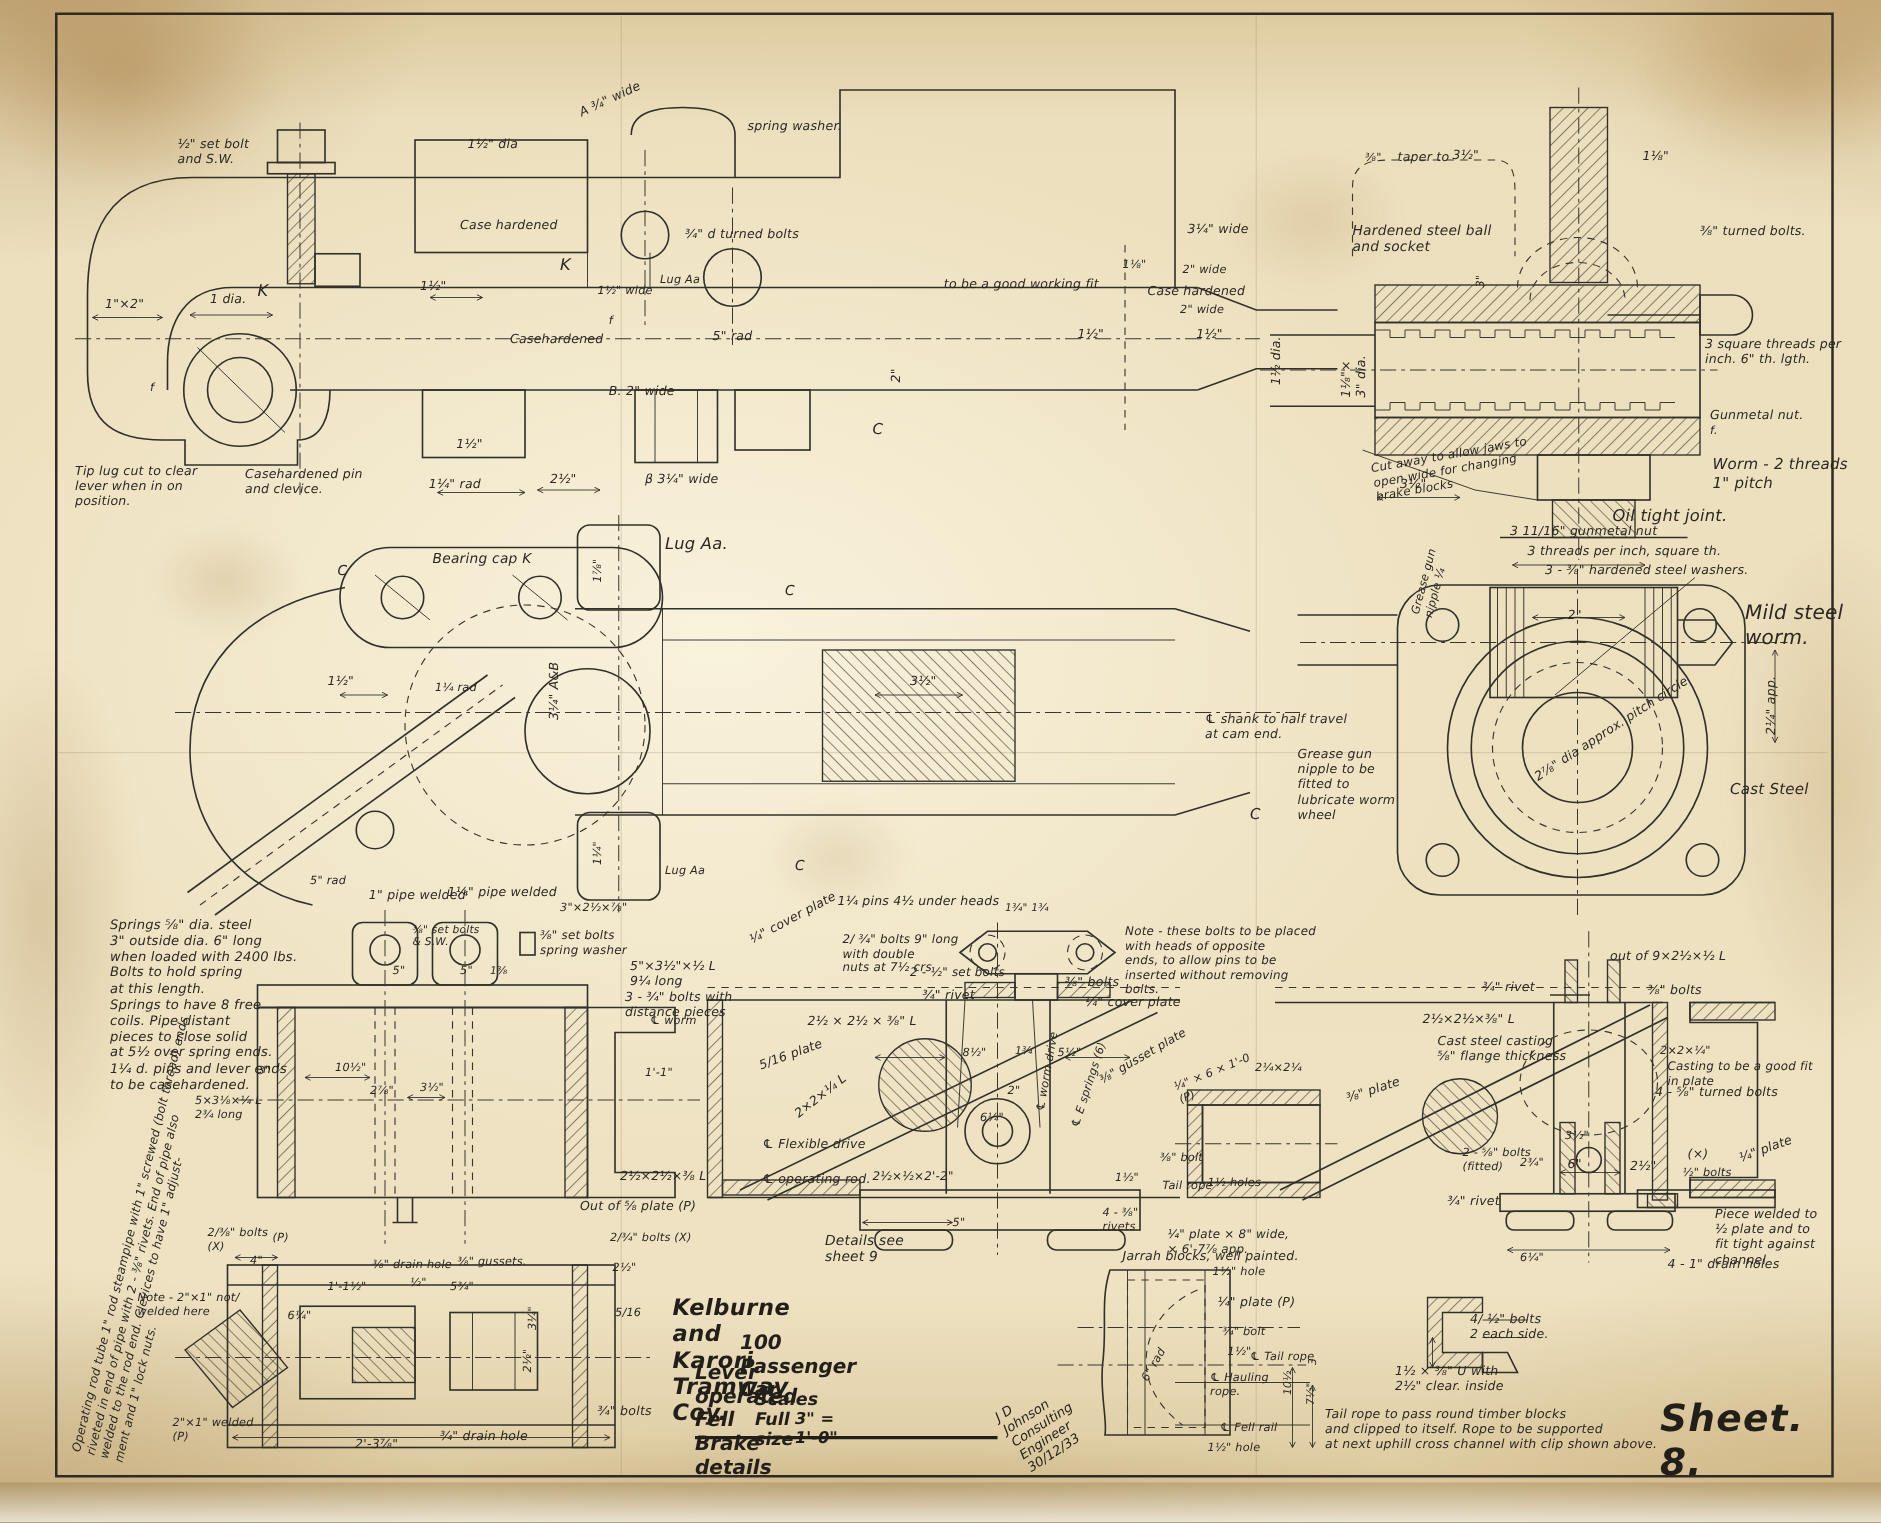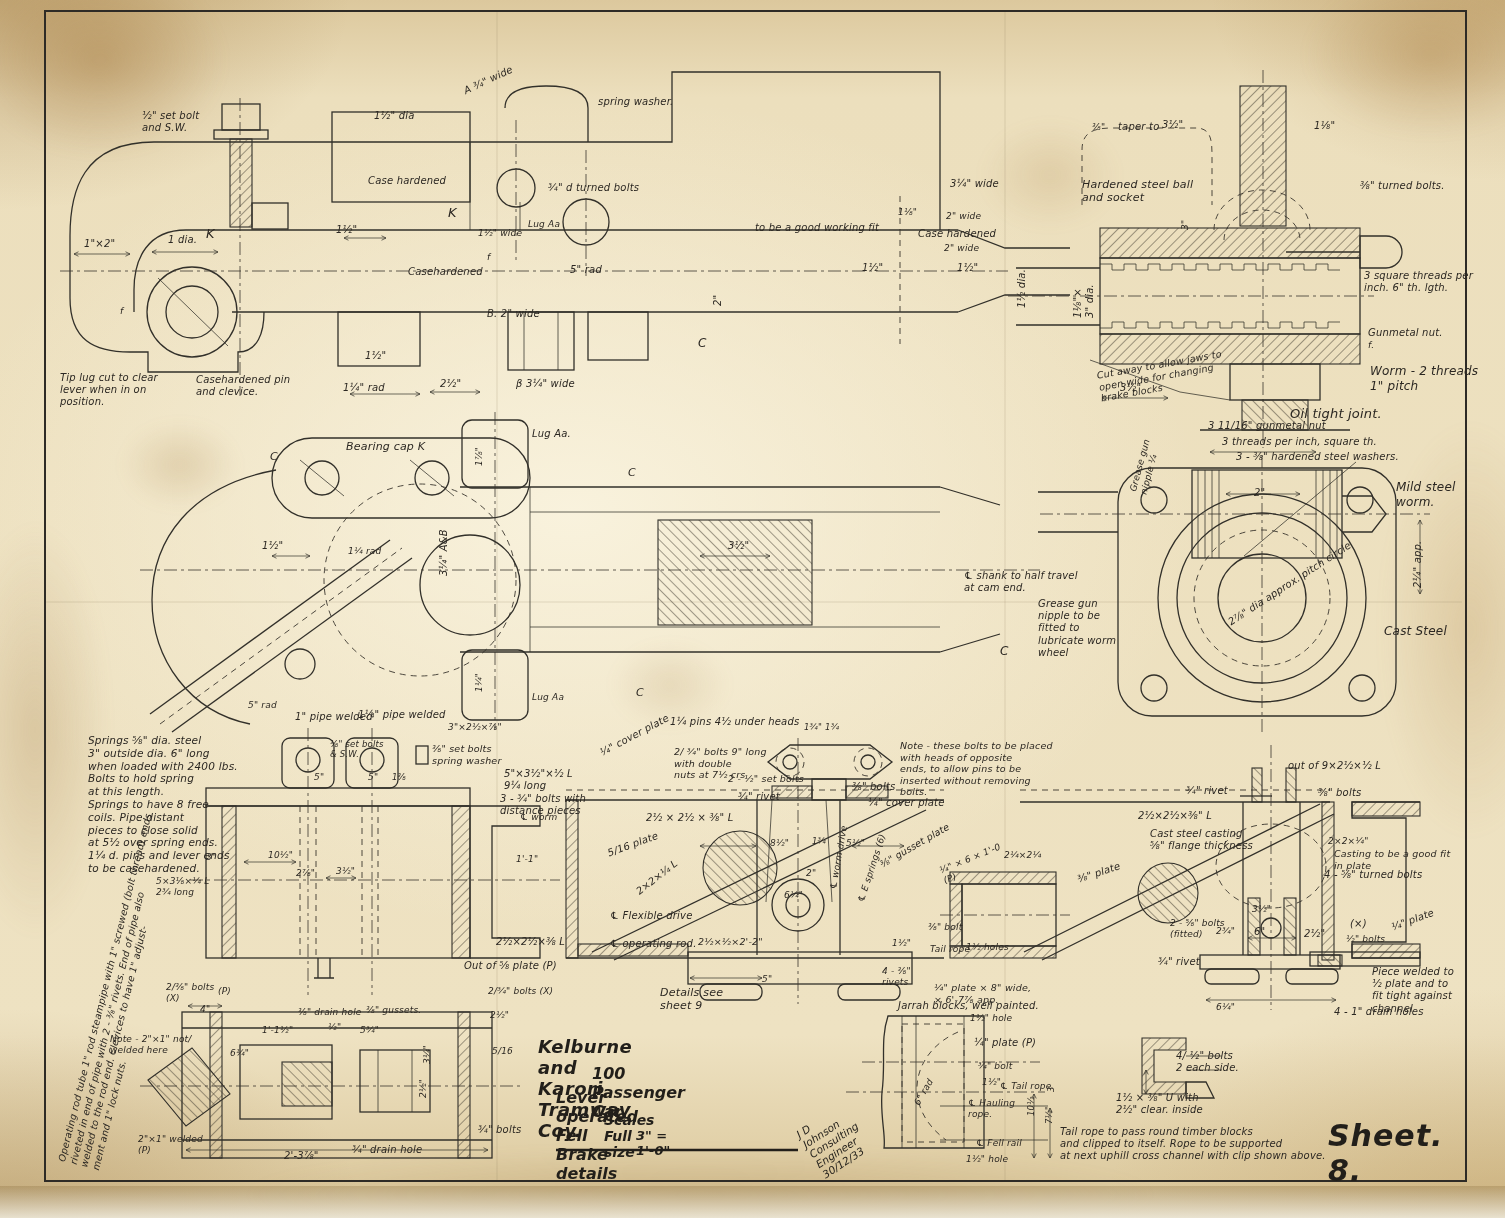--- a/index.html
+++ b/index.html
@@ -351,40 +351,40 @@
 open wide for changing
 brake blocks</div>
       <div class="ann" style="left: 1120px; top: 382px;">3½"</div>
       <div class="ann" style="left: 1290px; top: 406px; font-size: 13px;">Oil tight joint.</div>
       <div class="ann" style="left: 1208px; top: 420px;">3 11/16" gunmetal nut</div>
       <div class="ann" style="left: 1222px; top: 436px;">3 threads per inch, square th.</div>
       <div class="ann" style="left: 1236px; top: 451px;">3 - ⅜" hardened steel washers.</div>
       <div class="ann" style="left: 1128px; top: 490px; font-size: 9px; transform: rotate(-75deg);">Grease gun
 nipple ¼</div>
       <div class="ann" style="left: 1254px; top: 487px;">2"</div>
-      <div class="ann" style="left: 1396px; top: 480px; font-size: 12px;">Mild steel
+      <div class="ann" style="left: 1396px; top: 480px; font-size: 16px;">Mild steel
 worm.</div>
       <div class="ann" style="left: 1412px; top: 588px; transform: rotate(-90deg);">2¼" app.</div>
       <div class="ann" style="left: 1226px; top: 618px; transform: rotate(-33deg);">2⅞" dia approx. pitch circle</div>
       <div class="ann" style="left: 1384px; top: 624px; font-size: 12px;">Cast Steel</div>
       <div class="ann" style="left: 1038px; top: 598px; font-style: italic;">Grease gun
 nipple to be
 fitted to
 lubricate worm
 wheel</div>
       <div class="ann" style="left: 964px; top: 570px;">℄ shank to half travel
 at cam end.</div>
       <div class="ann" style="left: 1000px; top: 644px; font-size: 12px;">C</div>
       <div class="ann" style="left: 346px; top: 440px; font-size: 11px;">Bearing cap K</div>
       <div class="ann" style="left: 270px; top: 450px; font-size: 11px;">C</div>
       <div class="ann" style="left: 628px; top: 466px; font-size: 11px;">C</div>
       <div class="ann" style="left: 262px; top: 540px;">1½"</div>
       <div class="ann" style="left: 348px; top: 546px; font-size: 9px; text-align: right;">1¼ rad</div>
       <div class="ann" style="left: 438px; top: 576px; transform: rotate(-90deg);">3¼" A&amp;B</div>
-      <div class="ann" style="left: 532px; top: 428px; font-size: 10px;">Lug Aa.</div>
+      <div class="ann" style="left: 532px; top: 428px; font-size: 13px;">Lug Aa.</div>
       <div class="ann" style="left: 474px; top: 466px; font-size: 9px; transform: rotate(-90deg);">1⅞"</div>
       <div class="ann" style="left: 728px; top: 540px;">3½"</div>
       <div class="ann" style="left: 474px; top: 692px; font-size: 9px; transform: rotate(-90deg);">1¼"</div>
       <div class="ann" style="left: 532px; top: 692px; font-size: 9px;">Lug Aa</div>
       <div class="ann" style="left: 636px; top: 686px; font-size: 11px;">C</div>
       <div class="ann" style="left: 248px; top: 700px; font-size: 9px;">5" rad</div>
       <div class="ann" style="left: 88px; top: 734px; font-size: 10.5px;">Springs ⅝" dia. steel
 3" outside dia. 6" long
 when loaded with 2400 lbs.
 Bolts to hold spring

